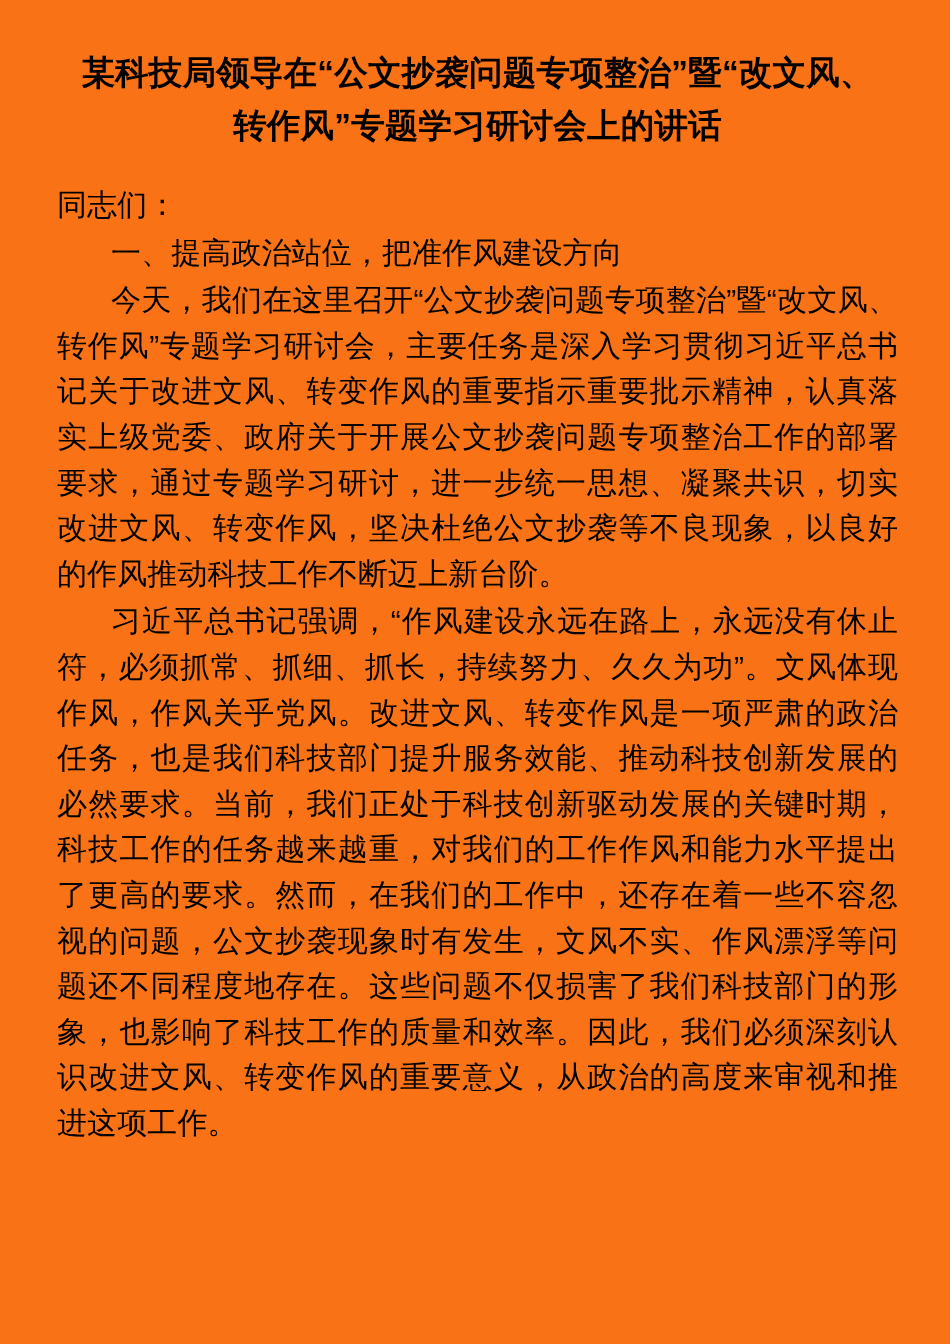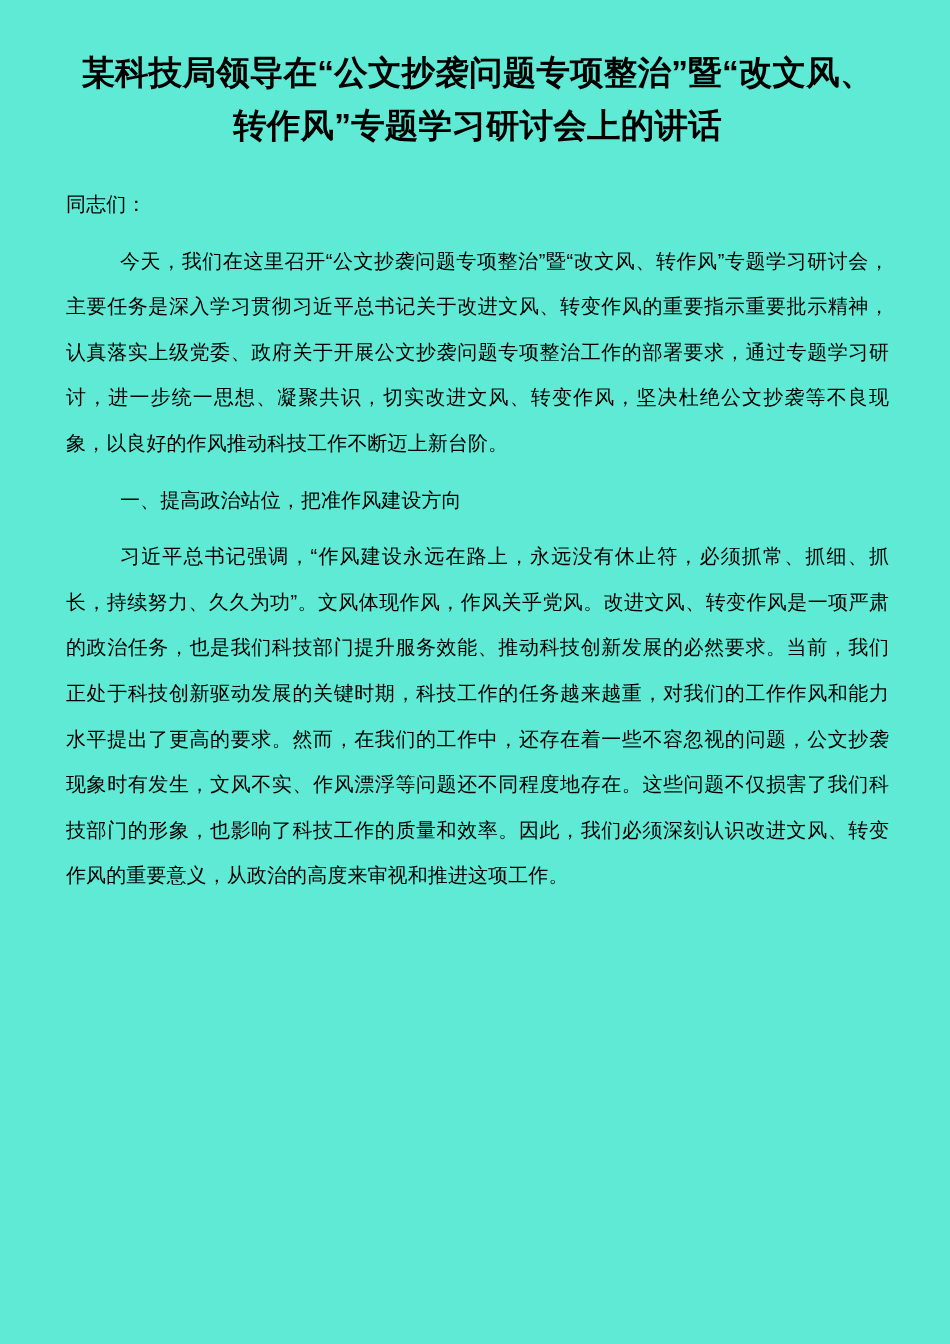--- a/index.html
+++ b/index.html
@@ -12,21 +12,21 @@
   body {
     font-family: "Liberation Sans", "DejaVu Sans", sans-serif;
     color: #000000;
   }
 
   .page {
     position: relative;
     width: 950px;
     height: 1344px;
     margin: 0 auto;
-    background: #5eead4;
+    background: #f97316;
     overflow: hidden;
     box-sizing: border-box;
     padding-left: 21px;
   }
 
   .page-inner {
     position: absolute;
     left: 55px;
     top: 0;
     width: 845px;
@@ -45,23 +45,23 @@
     width: 845px;
     color: #000;
   }
 
   
   .body-block {
     margin-top: 30px;
   }
 
   p.para {
-    font-size: 20px;
+    font-size: 30px;
     line-height: 45.6px;
-    margin: 11px;
+    margin: 2px;
     padding: 0;
     text-align: justify;
     text-justify: inter-ideograph;
     text-align-last: left;
     letter-spacing: 0.1px;
     color: #000;
     word-break: break-all;
   }
 
   p.indent {
@@ -86,22 +86,22 @@
 
 <div class="page">
   <div class="page-inner">
 
     <h1 class="doc-title">某科技局领导在“公文抄袭问题专项整治”暨“改文风、转作风”专题学习研讨会上的讲话</h1>
 
     <div class="body-block">
 
       <p class="para no-indent">同志们：</p>
 
+      <p class="para indent">一、提高政治站位，把准作风建设方向</p>
+
       <p class="para indent">今天，我们在这里召开“公文抄袭问题专项整治”暨“改文风、转作风”专题学习研讨会，主要任务是深入学习贯彻习近平总书记关于改进文风、转变作风的重要指示重要批示精神，认真落实上级党委、政府关于开展公文抄袭问题专项整治工作的部署要求，通过专题学习研讨，进一步统一思想、凝聚共识，切实改进文风、转变作风，坚决杜绝公文抄袭等不良现象，以良好的作风推动科技工作不断迈上新台阶。</p>
-
-      <p class="para indent">一、提高政治站位，把准作风建设方向</p>
 
       <p class="para indent">习近平总书记强调，“作风建设永远在路上，永远没有休止符，必须抓常、抓细、抓长，持续努力、久久为功”。文风体现作风，作风关乎党风。改进文风、转变作风是一项严肃的政治任务，也是我们科技部门提升服务效能、推动科技创新发展的必然要求。当前，我们正处于科技创新驱动发展的关键时期，科技工作的任务越来越重，对我们的工作作风和能力水平提出了更高的要求。然而，在我们的工作中，还存在着一些不容忽视的问题，公文抄袭现象时有发生，文风不实、作风漂浮等问题还不同程度地存在。这些问题不仅损害了我们科技部门的形象，也影响了科技工作的质量和效率。因此，我们必须深刻认识改进文风、转变作风的重要意义，从政治的高度来审视和推进这项工作。</p>
 
 
     </div>
   </div>
 </div>
 
 </body></html>

